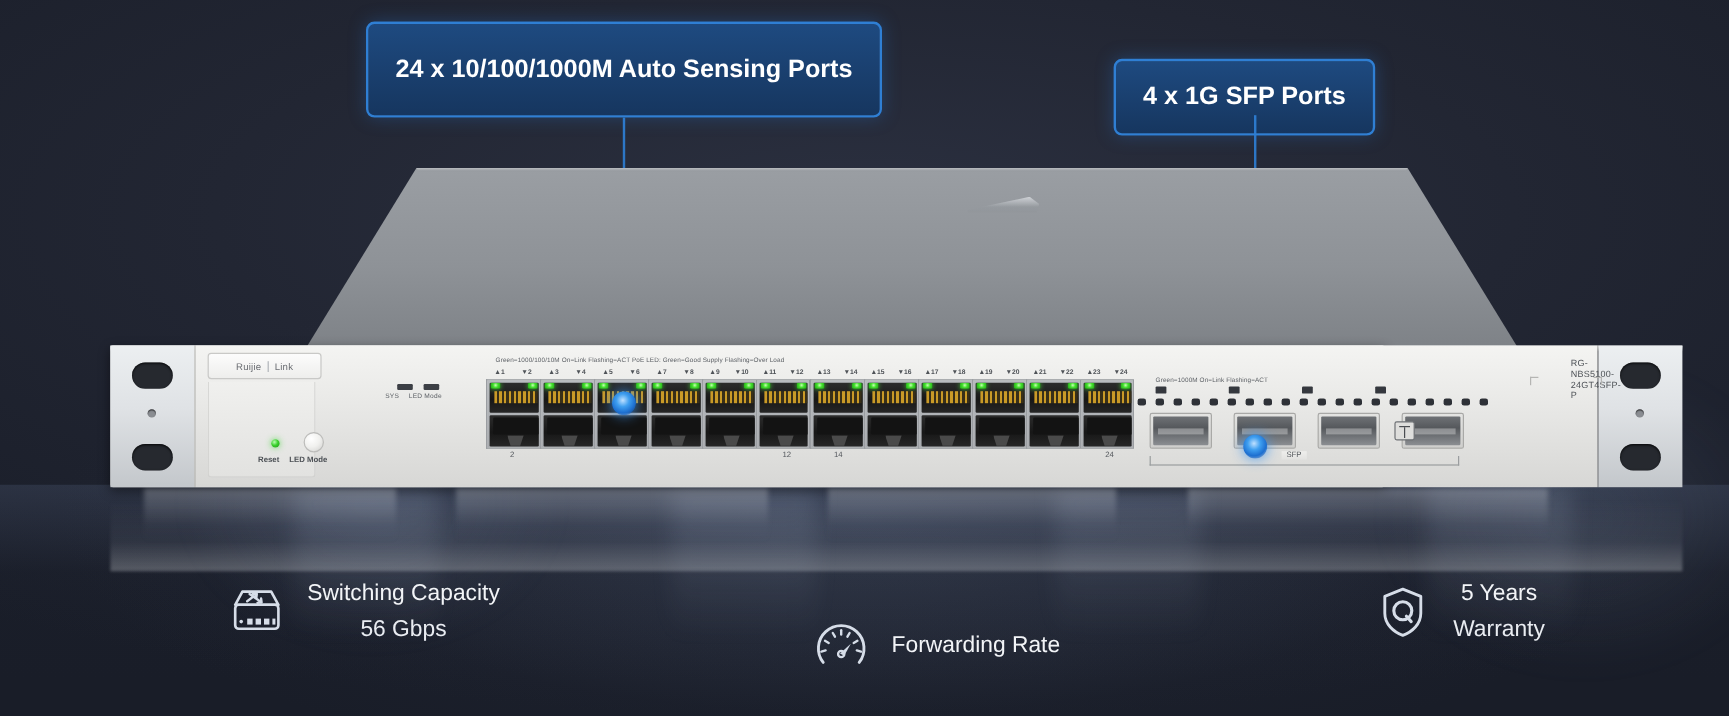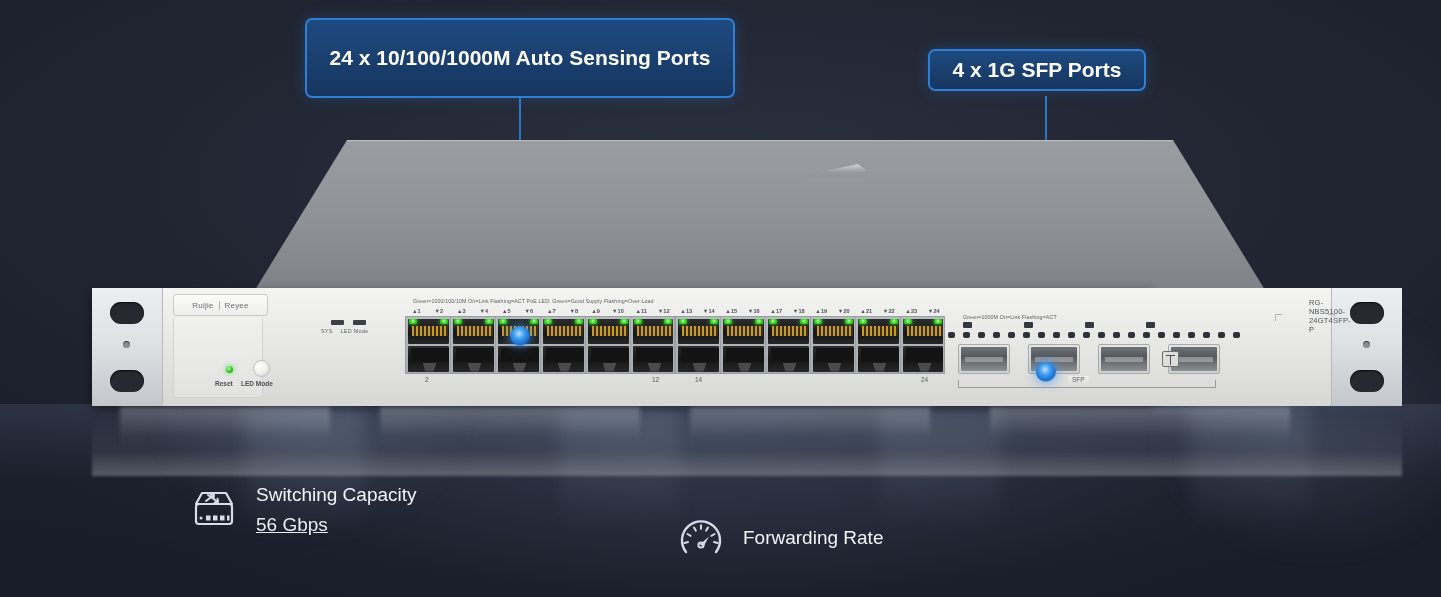--- a/index.html
+++ b/index.html
@@ -44,21 +44,21 @@
     background: linear-gradient(180deg, #1e4a80 0%, #16365f 100%);
     border: 2px solid #2f7fd4;
     border-radius: 7px;
     color: #fff;
     text-align: center;
     font-weight: bold;
     box-shadow: 0 0 14px rgba(40,110,190,0.35);
     display: flex; flex-direction: column; justify-content: center; align-items: center;
   }
   #callout-ports { left: 305px; top: 18px; width: 430px; height: 80px; font-size: 21px; line-height: 30px; }
-  #callout-sfp   { left: 928px; top: 49px; width: 218px; height: 42px; font-size: 21px; }
+  #callout-sfp   { left: 928px; top: 49px; width: 218px; height: 64px; font-size: 21px; }
   .leader {
     position: absolute; width: 2px;
     background: linear-gradient(180deg, rgba(45,125,210,0.95) 0%, rgba(45,125,210,0.75) 70%, rgba(45,125,210,0.35) 100%);
     pointer-events: none;
   }
   #leader-ports { left: 519px; top: 98px; height: 240px; }
   #leader-sfp   { left: 1045px; top: 96px; height: 278px; }
   .leader-dot {
     position: absolute; width: 20px; height: 20px; border-radius: 50%;
     background: radial-gradient(circle at 45% 38%, #bfe0ff 0%, #3f9ff0 32%, #1d6fd0 62%, rgba(20,80,160,0.15) 100%);
@@ -277,28 +277,29 @@
   .refl-block {
     position: absolute; top: 407px; height: 44px;
     background: linear-gradient(180deg, rgba(220,224,230,0.30) 0%, rgba(120,130,150,0.06) 70%, rgba(0,0,0,0) 100%);
     filter: blur(2px); pointer-events: none;
   }
 
   
   .features {
     position: absolute; left: 0; top: 480px; width: 1441px; height: 95px;
     display: flex;
+    text-align: center;
   }
   .feature { display: flex; align-items: center; gap: 16px; }
   #feature-0 { position: absolute; left: 188px; top: 0; }
   #feature-1 { position: absolute; left: 675px; top: 0; margin-top: 32px; }
   #feature-2 { position: absolute; left: 1143px; top: 0; }
   .feature-icon { width: 52px; height: 52px; flex: none; }
   .feature-text { color: #f2f4f7; font-size: 19px; line-height: 30px; }
-  .feature-text .t2 { color: #e9ecf1; text-decoration: underline; }
+  .feature-text .t2 { color: #e9ecf1; }
 </style>
 </head>
 <body>
 
 <div class="bg-glow-left"></div>
 <div class="bg-glow-right"></div>
 <div class="bg-floor"></div>
 <div class="bg-vert-sheen" style="left:245px;"></div>
 <div class="bg-vert-sheen" style="left:560px;"></div>
 <div class="bg-vert-sheen" style="left:880px;"></div>
@@ -329,21 +330,21 @@
     <div class="ear ear-right">
       <div class="ear-slot top"></div>
       <div class="ear-hole"></div>
       <div class="ear-slot bot"></div>
     </div>
 
     <div class="inner-panel">
       <div class="brand-plate">
         <span>Ruijie</span>
         <span class="brand-sep"></span>
-        <span>Reyee</span>
+        <span>Link</span>
       </div>
       <div class="brand-sub-box"></div>
 
       <div class="sys-leds">
         <div class="sys-led"></div>
         <div class="sys-led"></div>
       </div>
       <div class="sys-label">
         <span>SYS</span>
         <span>LED Mode</span>
@@ -653,14 +654,25 @@
         <path d="M42.5 31 L39 30"></path>
       </g>
       <path d="M25 32.5 L34 24.5 L28.5 34.5 Z" fill="#d6dde8"></path>
       <circle cx="26" cy="33" r="2.6" fill="none" stroke="#d6dde8" stroke-width="2"></circle>
     </svg>
     <div class="feature-text">
       <div>Forwarding Rate</div>
     </div>
   </div>
 
+  <div class="feature" id="feature-2">
+    <svg class="feature-icon" viewBox="0 0 52 52">
+      <path d="M26 7 L41 13 V27 C41 36 34 42.5 26 45.5 C18 42.5 11 36 11 27 V13 Z" fill="none" stroke="#d6dde8" stroke-width="2.4" stroke-linejoin="round"></path>
+      <circle cx="26" cy="25" r="7.5" fill="none" stroke="#d6dde8" stroke-width="2.6"></circle>
+      <path d="M29 29.5 L33 34" stroke="#d6dde8" stroke-width="2.6" stroke-linecap="round"></path>
+    </svg>
+    <div class="feature-text">
+      <div>5 Years</div>
+      <div class="t2">Warranty</div>
+    </div>
+  </div>
 
 </div>
 
 </body></html>

